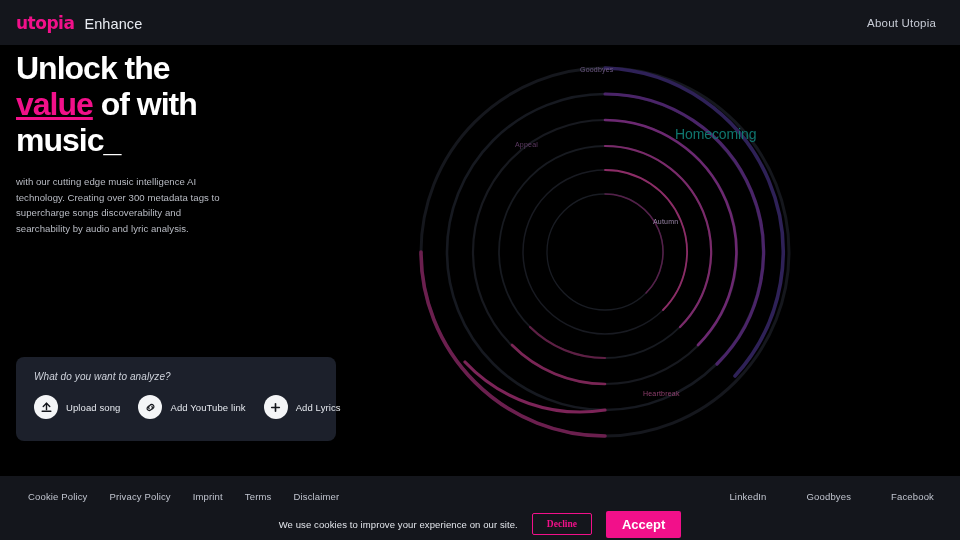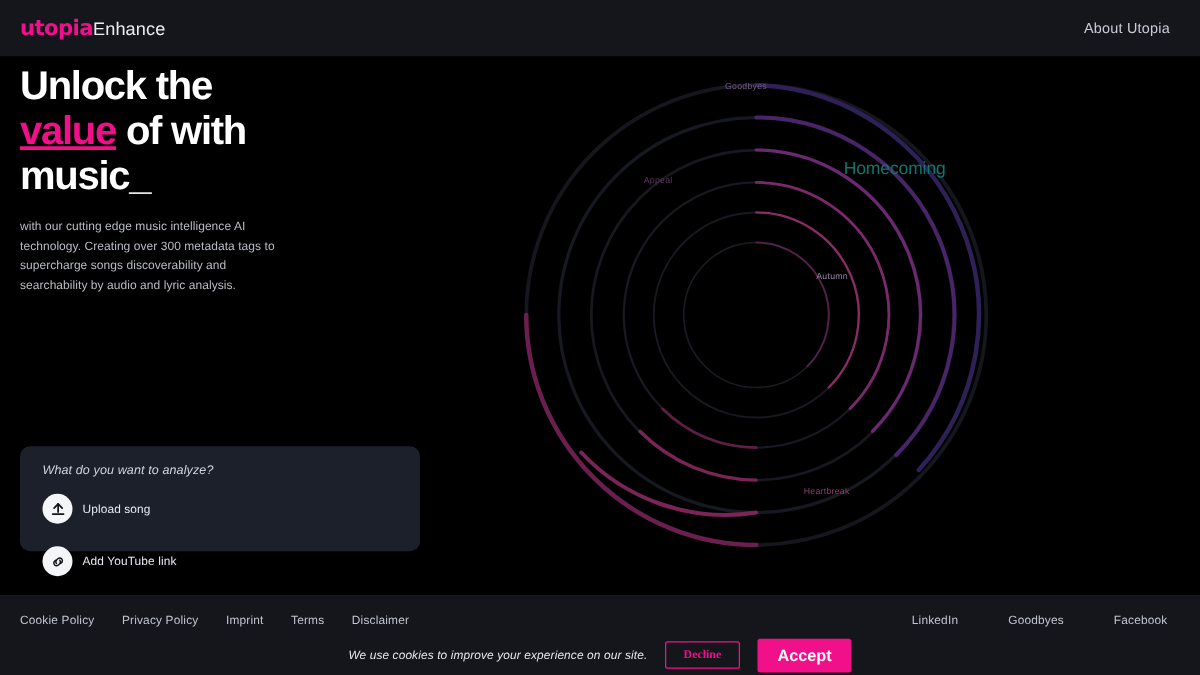--- a/index.html
+++ b/index.html
@@ -12,21 +12,21 @@
   .page { position: relative; width: 960px; height: 540px; background: #000; }
 
   
   .header {
     position: absolute; top: 0; left: 0;
     width: 960px; height: 45px;
     background: #14161c;
     display: flex; align-items: center;
     padding: 0 16px;
   }
-  .brand { display: flex; align-items: baseline; }
+  .brand { display: flex; align-items: baseline; gap: 10px; }
   .logo-word {
     color: #f2108a;
     font-size: 17px;
     font-weight: 700;
     letter-spacing: -0.5px;
     font-family: "DejaVu Sans", sans-serif;
   }
   .brand-product {
     color: #e9ecf2; font-size: 14.5px; font-weight: 400; letter-spacing: 0.1px;
   }
@@ -71,53 +71,53 @@
     position: absolute; left: 16px; top: 357px;
     width: 320px; height: 84px;
     background: #1c202b;
     border-radius: 8px;
     padding: 14px 18px 0 18px;
   }
   .analyze-title {
     color: #cfd3dc; font-size: 10px; font-style: italic;
     letter-spacing: 0.1px; margin-bottom: 13px;
   }
-  .analyze-actions { display: flex; align-items: flex-start; gap: 18px; flex-direction: column; }
+  .analyze-actions { display: flex; align-items: center; gap: 18px; }
   .act { display: flex; align-items: center; gap: 8px; cursor: pointer; }
   .act-icon {
     width: 24px; height: 24px; border-radius: 50%;
     background: #f4f5f7;
     display: flex; align-items: center; justify-content: center;
     flex: 0 0 24px;
   }
   .act-label { color: #e6e9ef; font-size: 9.5px; letter-spacing: 0.1px; white-space: nowrap; }
 
   
   .footer {
     position: absolute; left: 0; top: 476px;
     width: 960px; height: 40px;
     background: #14161c;
     display: flex; align-items: center;
     padding: 0 16px;
   }
-  .footer-links { display: flex; gap: 22px; }
+  .footer-links { display: flex; gap: 22px; margin-left: 12px; }
   .footer-links-right { display: flex; gap: 40px; margin-left: auto; padding-right: 10px; }
   .footer a, .footer span.flink {
     color: #c1c5cf; font-size: 9.5px; letter-spacing: 0.15px;
     text-decoration: none; cursor: pointer; white-space: nowrap;
   }
 
   
   .cookiebar {
     position: absolute; left: 0; top: 508px;
     width: 960px; height: 32px;
     background: #14161c;
     display: flex; align-items: center; justify-content: center; gap: 14px;
   }
-  .cookie-text { color: #e3e6ec; font-size: 9.5px; letter-spacing: 0.1px; font-style: italic; }
+  .cookie-text { color: #e3e6ec; font-size: 9.5px; letter-spacing: 0.1px; }
   .btn-decline {
     border: 1px solid #f2108a; background: transparent;
     color: #f2108a; font-size: 9.5px; font-weight: 700;
     padding: 5px 14px; border-radius: 2px; cursor: pointer;
     font-family: Liberation Serif, serif;
   }
   .btn-accept {
     border: none; background: #f2108a; color: #ffffff;
     font-size: 13px; font-weight: 700;
     padding: 6px 16px; border-radius: 2px; cursor: pointer;

